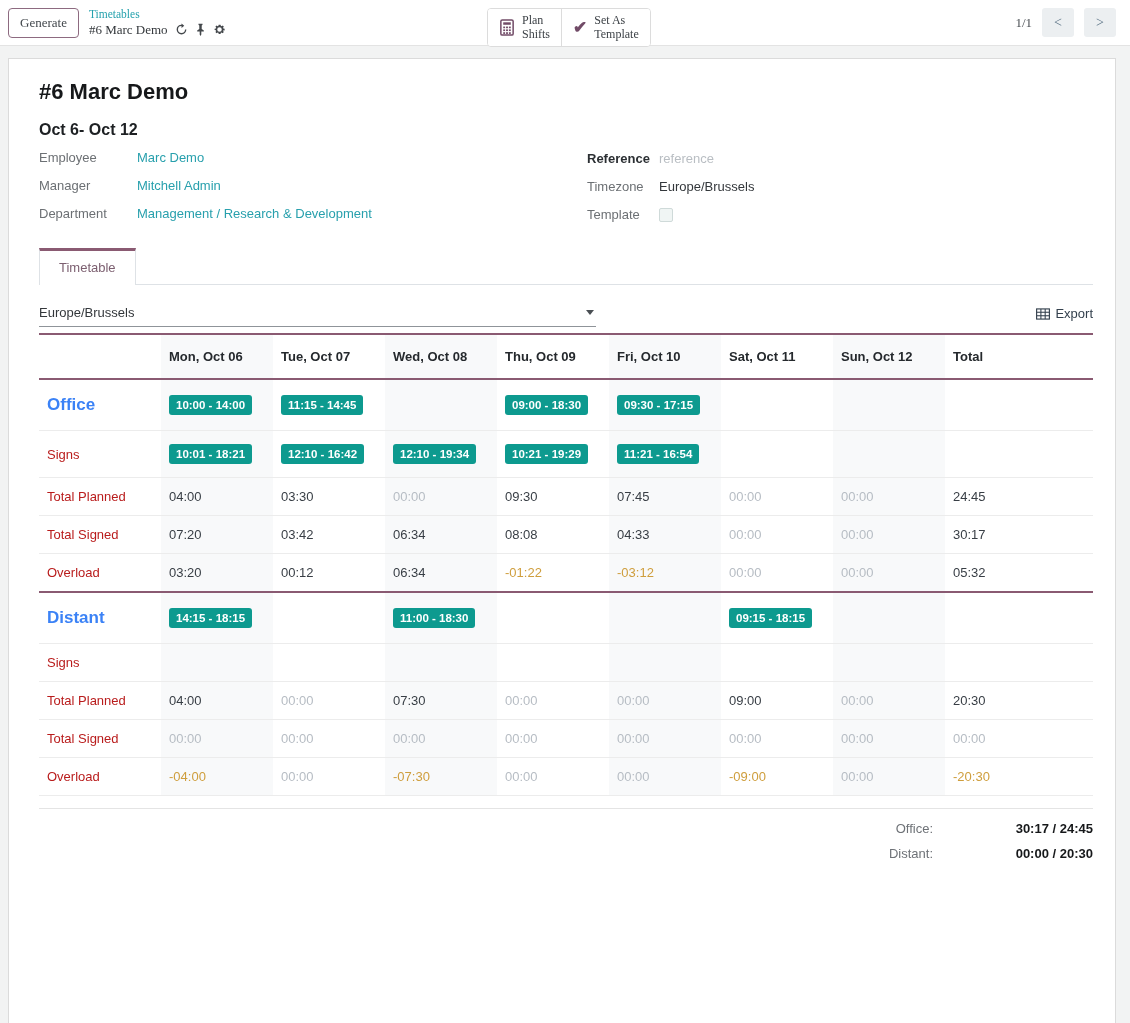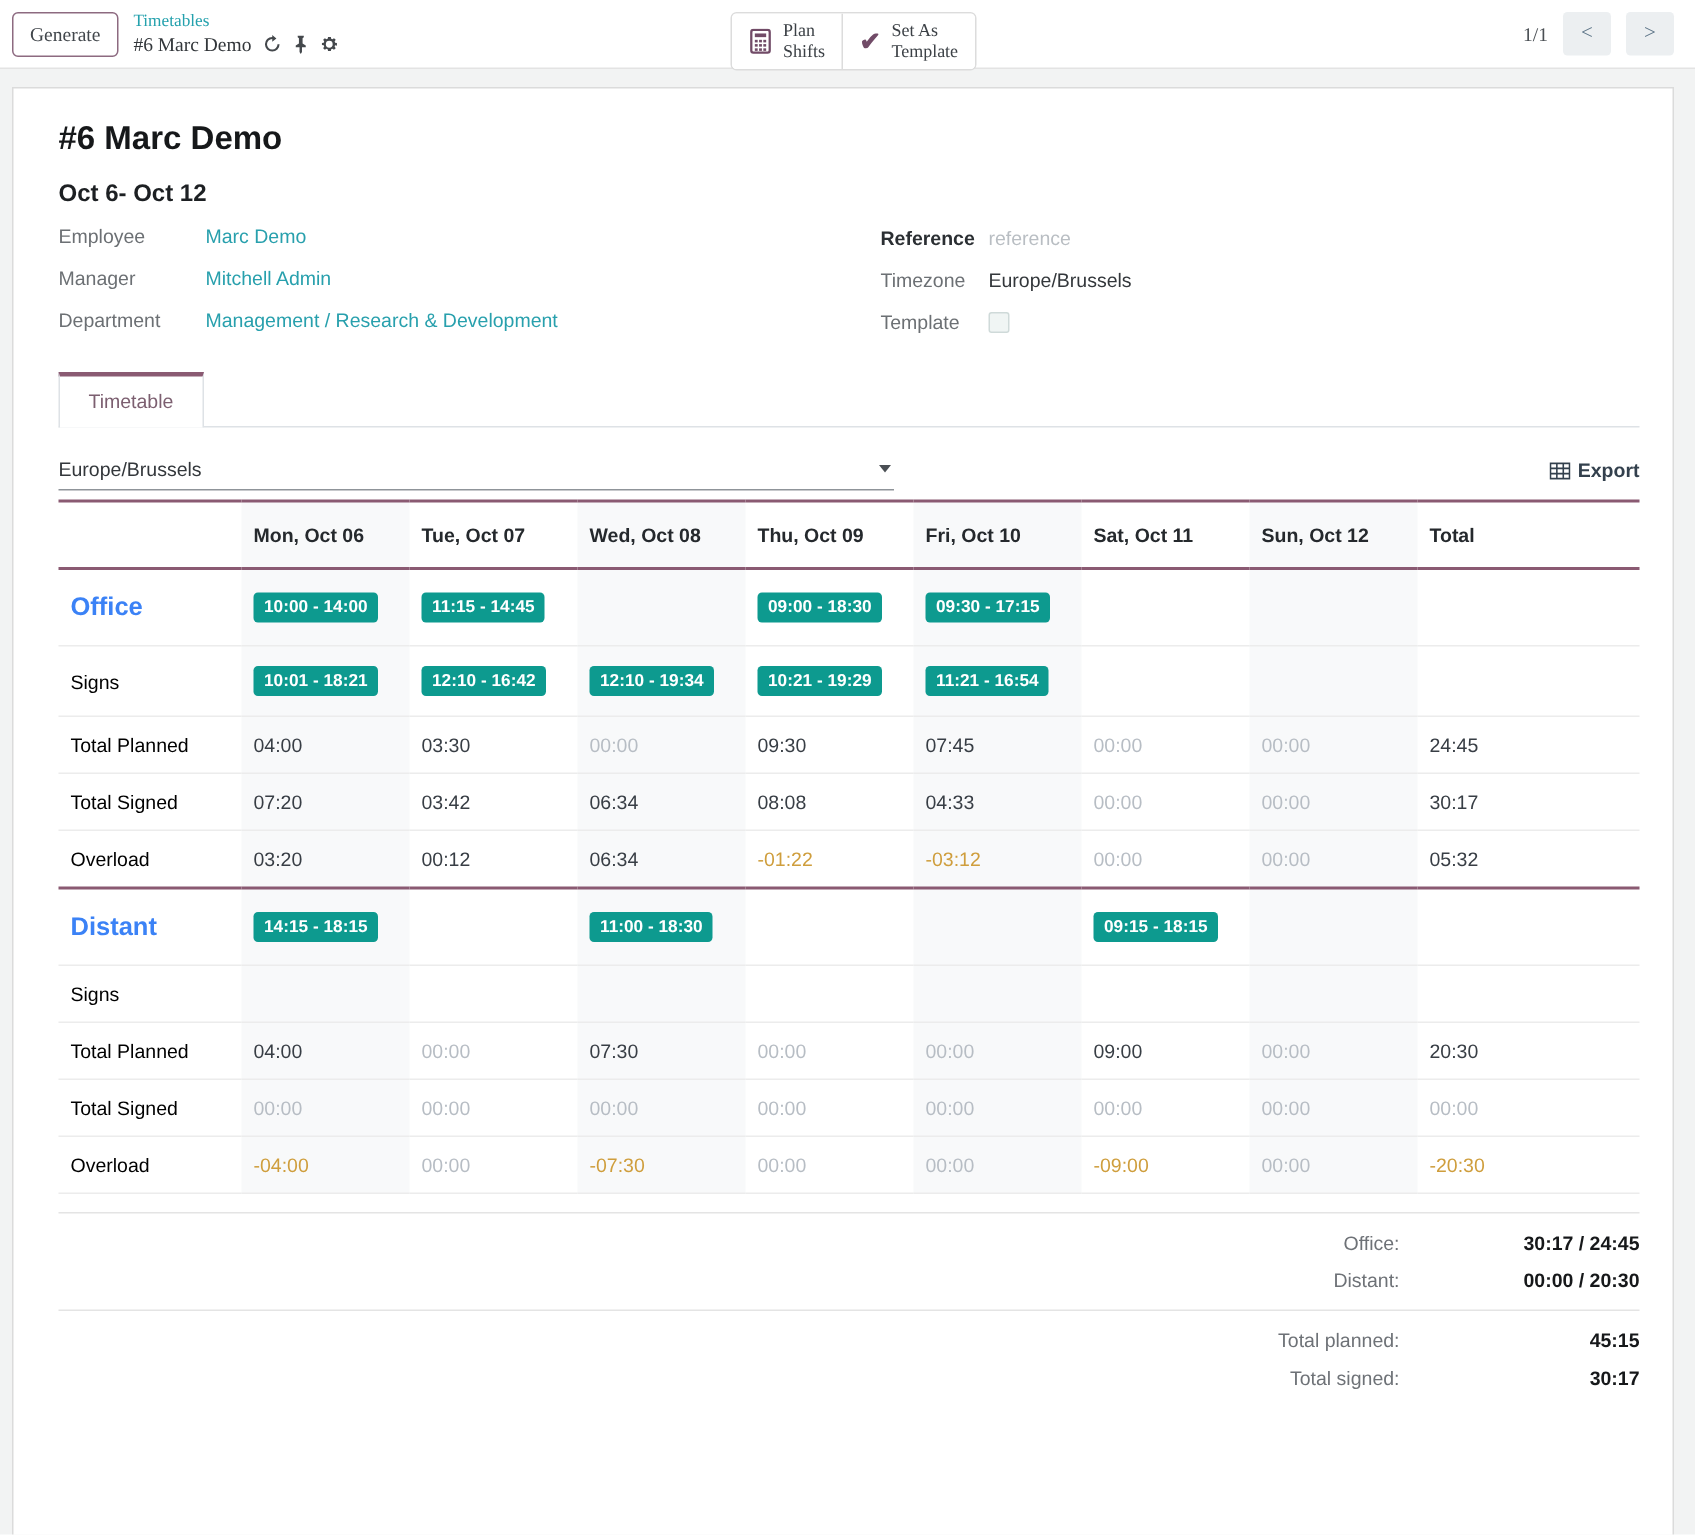--- a/index.html
+++ b/index.html
@@ -77,36 +77,36 @@
   .tz-row { display: flex; align-items: flex-end; margin-top: 15px; padding-bottom: 0; }
   .tz-select {
     width: 557px; border-bottom: 1px solid #8f9499; display: flex;
     justify-content: space-between; align-items: center; padding: 5px 2px 6px 0;
     color: #33373b; cursor: pointer;
   }
   .caret { width: 0; height: 0; border-left: 4px solid transparent; border-right: 4px solid transparent; border-top: 5px solid #4a4f54; }
   .export-btn {
     margin-left: auto; display: flex; align-items: center; gap: 5px;
     background: none; border: none; cursor: pointer; font-family: inherit;
-    font-size: 13px; color: #33404d; font-weight: 700; padding-bottom: 6px;
+    font-size: 13px; color: #33404d; font-weight: 400; padding-bottom: 6px;
   }
   
   table.timetable { width: 100%; border-collapse: collapse; margin-top: 6px; table-layout: fixed; }
   table.timetable col.stripe { background: #f8f9fa; }
   table.timetable thead th {
     text-align: left; font-size: 13px; font-weight: 600; color: #25292d;
     padding: 14px 8px; border-top: 2px solid #8a5a72; border-bottom: 2px solid #8a5a72;
   }
   table.timetable td, table.timetable th.row-head { padding: 11px 8px; text-align: left; vertical-align: middle; }
   table.timetable tbody tr { border-bottom: 1px solid #ececec; }
   tr.section-divider th, tr.section-divider td { border-top: 2px solid #8a5a72; }
   tr.shift-row td, tr.shift-row th { padding-top: 15px; padding-bottom: 15px; }
   tr.signs-row td, tr.signs-row th { padding-top: 13px; padding-bottom: 13px; }
   .section-name { font-size: 17px; font-weight: bold; color: #3b82f6; }
-  .row-label { font-weight: normal; color: #000000; font-size: 13px; }
+  .row-label { font-weight: normal; color: #b91c1c; font-size: 13px; }
   .badge {
     display: inline-block; background: #0d9a8f; color: #fff; font-weight: bold;
     font-size: 11.5px; padding: 4px 7px; border-radius: 3px; white-space: nowrap; cursor: pointer;
   }
   .val { color: #383e45; }
   .val.muted { color: #b7bdc4; }
   .val.neg { color: #cf9e3d; }
   
   .summary { margin-top: 12px; padding-right: 0; }
   .sum-group { border-top: 1px solid #e4e4e4; padding: 7px 0; }
@@ -381,25 +381,15 @@
     <div class="sum-group">
       <div class="sum-row">
         <span class="sum-label">Office:</span>
         <span class="sum-value bold">30:17 / 24:45</span>
       </div>
       <div class="sum-row">
         <span class="sum-label">Distant:</span>
         <span class="sum-value bold">00:00 / 20:30</span>
       </div>
     </div>
-    <div class="sum-group">
-      <div class="sum-row">
-        <span class="sum-label">Total planned:</span>
-        <span class="sum-value semibold">45:15</span>
-      </div>
-      <div class="sum-row">
-        <span class="sum-label">Total signed:</span>
-        <span class="sum-value semibold">30:17</span>
-      </div>
-    </div>
 
   </div>
 </div>
 
 </body></html>

